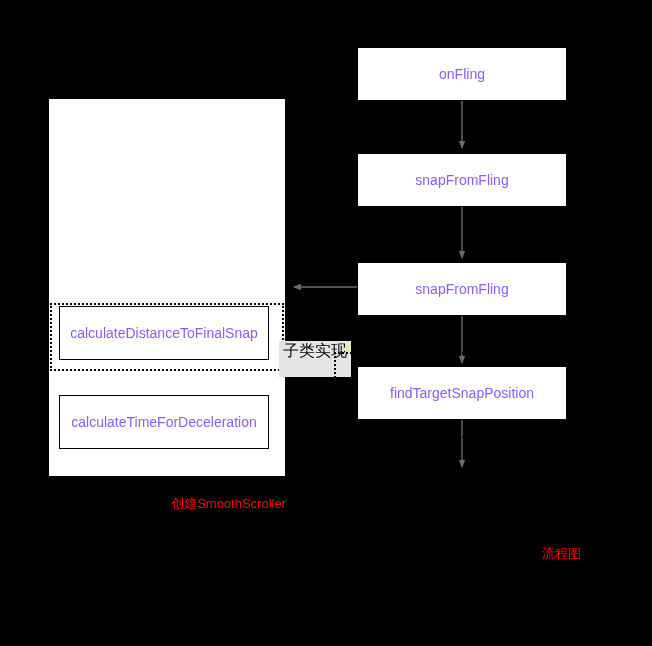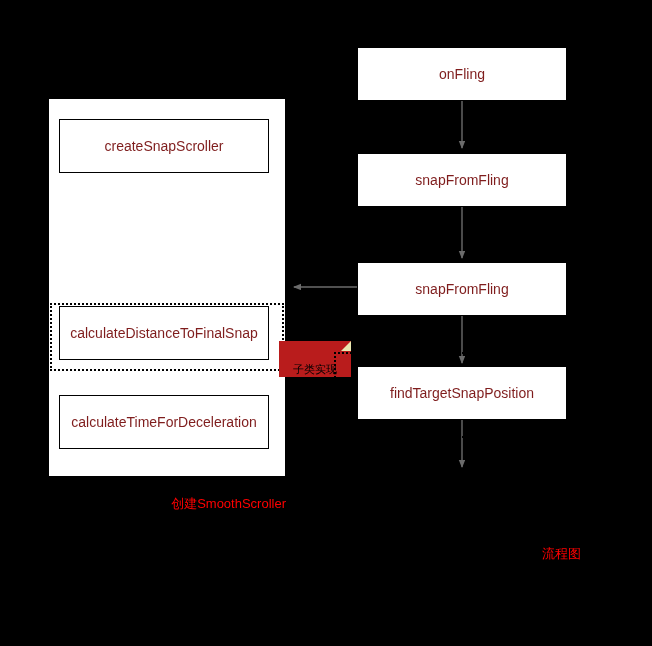--- a/index.html
+++ b/index.html
@@ -12,21 +12,21 @@
     width: 652px;
     height: 646px;
     background: #000000;
     font-family: "Liberation Sans", sans-serif;
     overflow: hidden;
   }
   .node {
     position: absolute;
     background: #ffffff;
     border: 1px solid #000000;
-    color: #7f1d1d;
+    color: #8b5cf6;
     font-size: 14px;
     display: flex;
     align-items: center;
     justify-content: center;
     text-align: center;
     box-sizing: border-box;
     line-height: 17px;
     padding: 2px 6px;
   }
   .group {
@@ -43,25 +43,25 @@
   }
   .caption {
     position: absolute;
     color: #ff0000;
     font-size: 13px;
     text-align: right;
     line-height: 17px;
   }
   .note {
     position: absolute;
-    background: #b91c1c;
+    background: #e5e5e5;
     color: #000000;
-    font-size: 11px;
+    font-size: 16px;
     display: flex;
-    align-items: flex-end;
+    align-items: flex-start;
     justify-content: center;
     box-sizing: border-box;
   }
   .note .fold {
     position: absolute;
     top: 0;
     right: 0;
     width: 0;
     height: 0;
     border-left: 10px solid transparent;
@@ -95,21 +95,20 @@
 
     <line x1="357" y1="287" x2="294" y2="287" stroke="#6b6b6b" stroke-width="1.4" marker-end="url(#arrow)"></line>
 
     <line x1="164" y1="173" x2="164" y2="212" stroke="#000000" stroke-width="1.6" marker-end="url(#arrow)"></line>
     <line x1="164" y1="268" x2="164" y2="304" stroke="#000000" stroke-width="1.6" marker-end="url(#arrow)"></line>
     <line x1="164" y1="360" x2="164" y2="395" stroke="#000000" stroke-width="1.6" marker-end="url(#arrow)"></line>
   </svg>
 
   <div class="group" style="left:48px; top:98px; width:238px; height:379px;"></div>
 
-  <div class="node" style="left:59px; top:119px; width:210px; height:54px;">createSnapScroller</div>
 
 
   <div class="dotted-group" style="left:50px; top:303px; width:234px; height:68px;"></div>
 
   <div class="node" style="left:59px; top:306px; width:210px; height:54px;">calculateDistanceToFinalSnap</div>
 
   <div class="node" style="left:59px; top:395px; width:210px; height:54px;">calculateTimeForDeceleration</div>
 
   <div class="caption" style="left:48px; top:495px; width:238px;">创建SmoothScroller</div>
 

